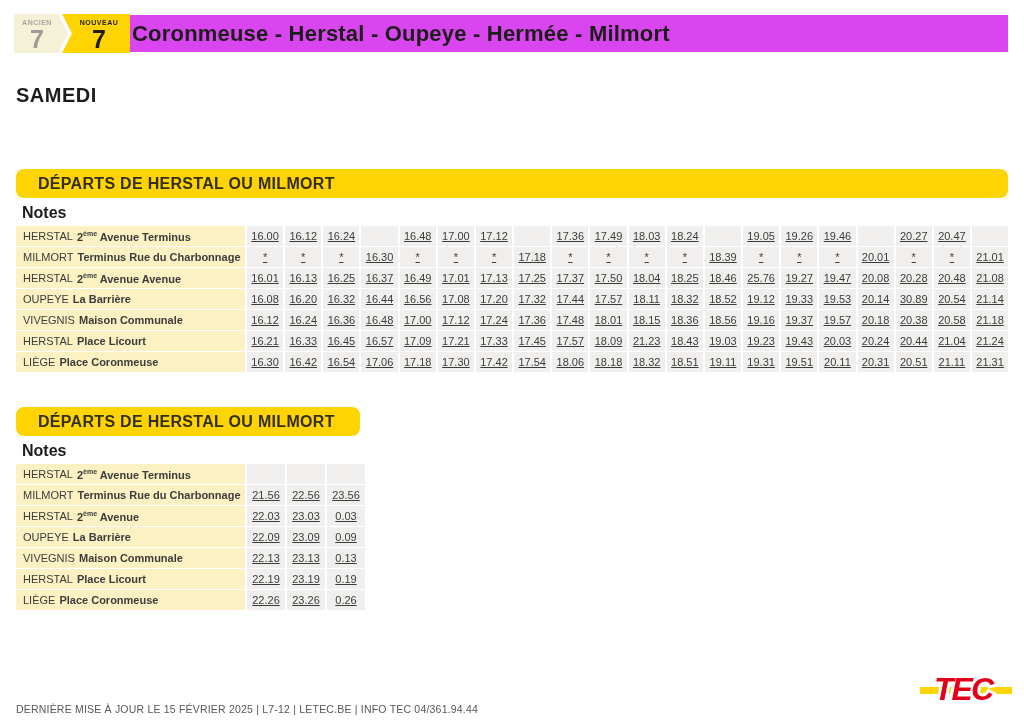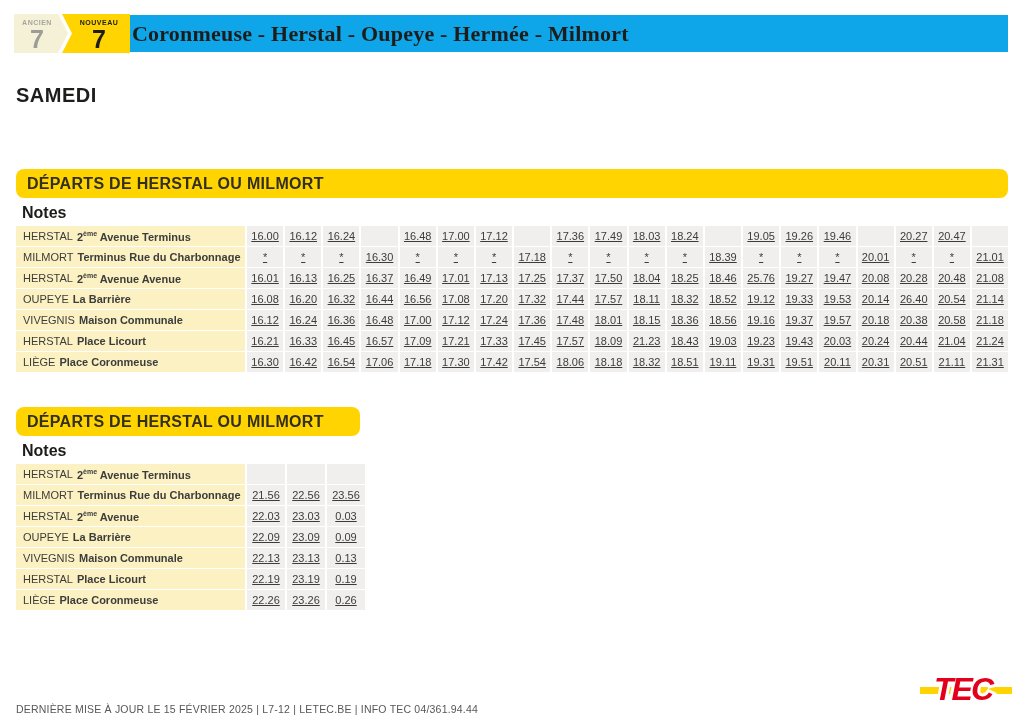--- a/index.html
+++ b/index.html
@@ -8,22 +8,21 @@
     position:relative;
     background:#ffffff;
     font-family:"Liberation Sans", sans-serif;
     color:#3c3c3b;
     overflow:hidden;
   }
 
   
   .title-bar {
     position:absolute; left:116px; top:15px; width:892px; height:37px;
-    background:#0ea5e9;
-    font-family:Liberation Serif, serif;
+    background:#d946ef;
   }
   .route-title {
     display:block; padding-left:16px; line-height:37px;
     font-size:22px; font-weight:bold; color:#1d1d1b; letter-spacing:0.2px;
     white-space:nowrap;
   }
   .badges { position:absolute; left:14px; top:14px; width:116px; height:39px; }
   .badge { position:absolute; top:0; height:39px; display:flex; flex-direction:column; align-items:center; }
   .badge-ancien {
     left:0; width:54px; background:#f4f1d6;
@@ -45,21 +44,21 @@
     font-size:20px; font-weight:900; color:#1d1d1b; letter-spacing:0.5px;
   }
 
   
   .tt { position:absolute; left:16px; }
   .tt-1 { top:169px; width:992px; }
   .tt-2 { top:407px; width:351px; }
   .tt-bar {
     height:29px; background:#ffd400; border-radius:8px;
     font-size:16px; font-weight:bold; color:#332f1e;
-    line-height:29px; padding-left:11px; letter-spacing:0.3px;
+    line-height:29px; padding-left:22px; letter-spacing:0.3px;
     white-space:nowrap;
   }
   .tt-1 .tt-bar { width:992px; }
   .tt-2 .tt-bar { width:344px; }
   .tt-notes {
     font-size:16px; font-weight:bold; color:#1d1d1b;
     padding:6px 0 4px 6px;
   }
   .t-row { display:flex; height:20px; margin-bottom:1px; }
   .t-label {
@@ -223,21 +222,21 @@
           <div class="t-cell">17.32</div>
           <div class="t-cell">17.44</div>
           <div class="t-cell">17.57</div>
           <div class="t-cell">18.11</div>
           <div class="t-cell">18.32</div>
           <div class="t-cell">18.52</div>
           <div class="t-cell">19.12</div>
           <div class="t-cell">19.33</div>
           <div class="t-cell">19.53</div>
           <div class="t-cell">20.14</div>
-          <div class="t-cell">26.40</div>
+          <div class="t-cell">30.89</div>
           <div class="t-cell">20.54</div>
           <div class="t-cell">21.14</div>
         </div>
       </div>
       <div class="t-row">
         <div class="t-label">
           <span class="city">VIVEGNIS</span>
           <span class="stop-bold"><span>Maison Communale</span></span>
         </div>
         <div class="t-times">

